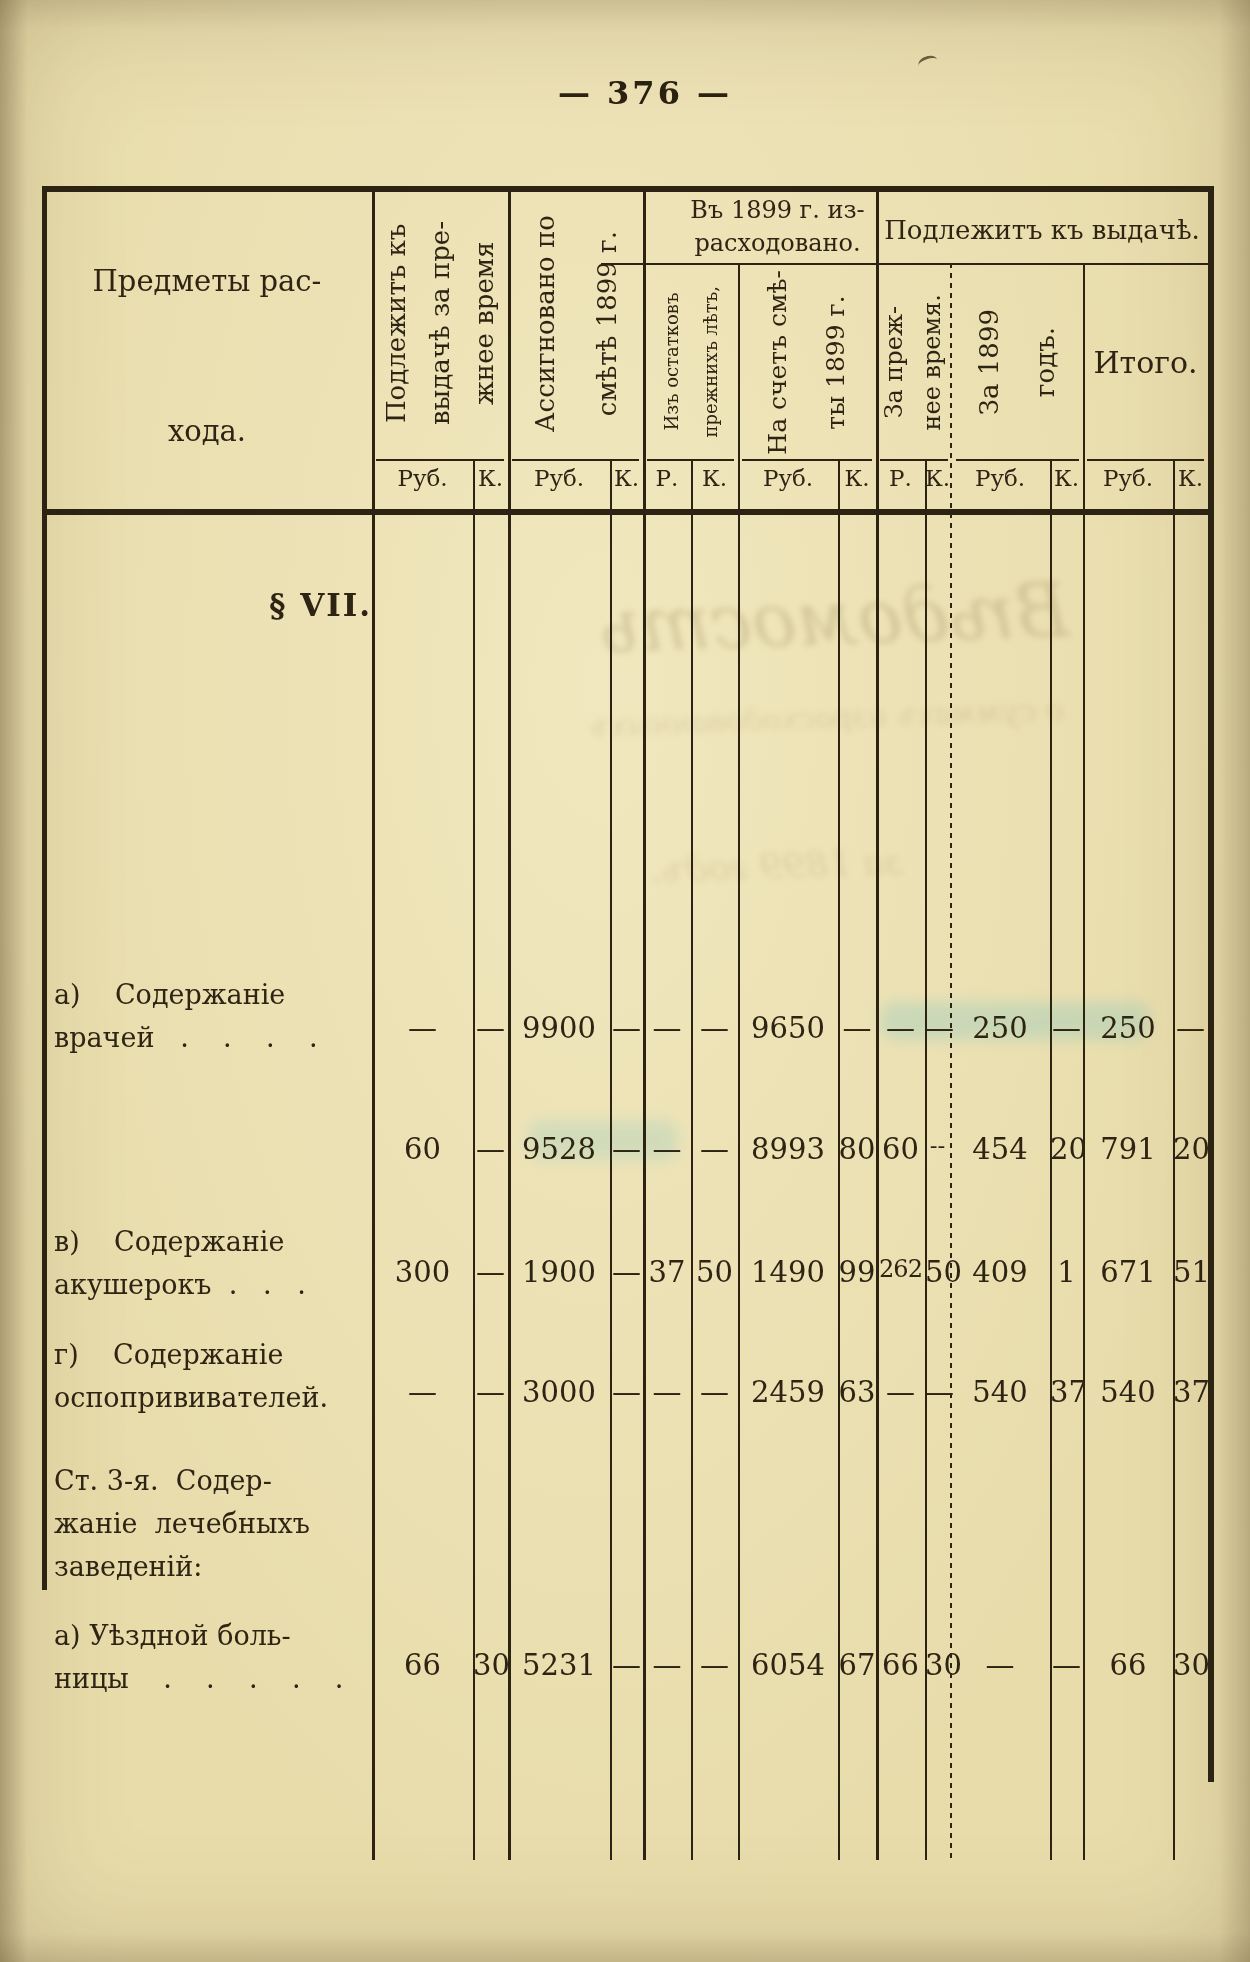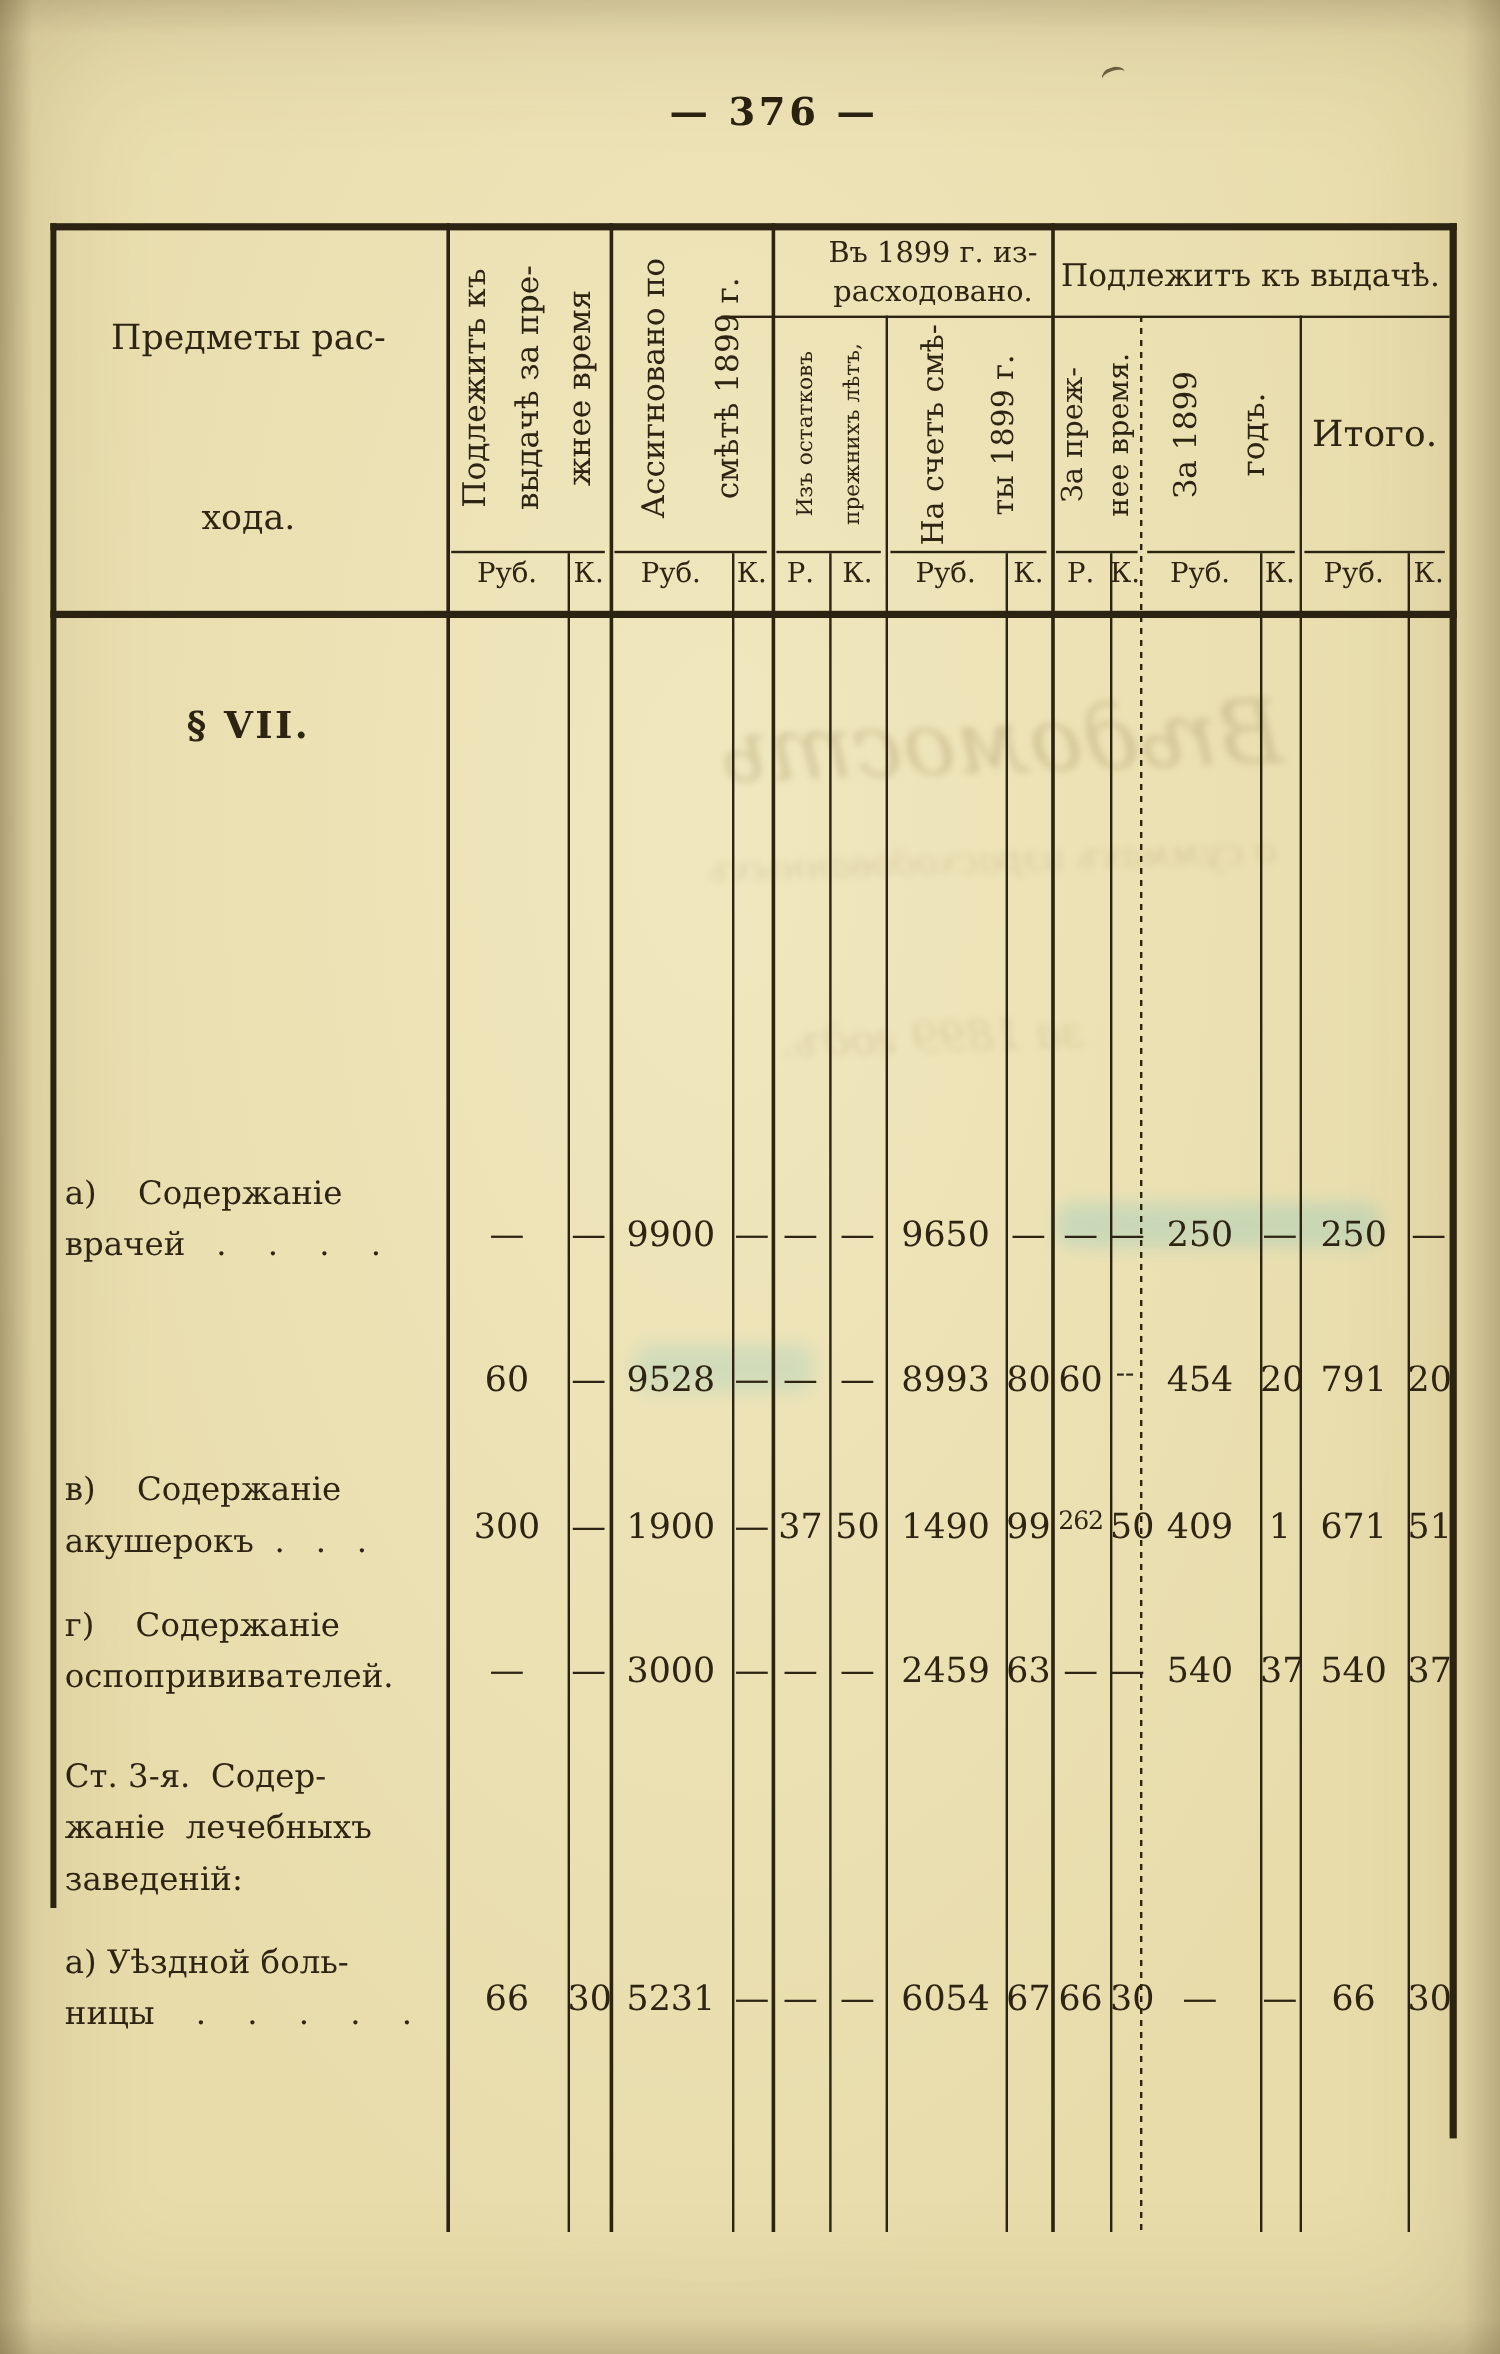--- a/index.html
+++ b/index.html
@@ -73,31 +73,31 @@
   .uC{left:601px;width:48px;}  .uCk{left:649px;width:47px;}
   .uD{left:696px;width:100px;} .uDk{left:796px;width:38px;}
   .uE{left:834px;width:49px;}  .uEk{left:883px;width:25px;}
   .uF{left:908px;width:100px;} .uFk{left:1008px;width:33px;}
   .uG{left:1041px;width:90px;} .uGk{left:1131px;width:35px;}
   
   .brow{position:absolute; left:0; right:0;}
   .lab{position:absolute; left:12px; top:var(--lt,16px); width:318px;
        font-size:27px; line-height:43px; white-space:pre-line;}
   .lab-head{position:absolute; left:52px; top:12px; letter-spacing:7px; font-size:27px;}
-  .section-lab{position:absolute; left:0; top:var(--lt,70px); width:330px; text-align:center;
+  .section-lab{position:absolute; left:0; top:var(--lt,70px); width:330px; text-align:right;
        font-size:31px; font-weight:bold; letter-spacing:2px;}
   .val{position:absolute; top:var(--vt,56px); font-size:29px; text-align:center; white-space:nowrap;}
   .cA{left:330px;width:101px;} .cAk{left:431px;width:35px;}
   .cB{left:466px;width:102px;} .cBk{left:568px;width:33px;}
   .cC{left:601px;width:48px;}  .cCk{left:649px;width:47px;}
   .cD{left:696px;width:100px;text-align:center;} .cDk{left:796px;width:38px;}
   .cE{left:834px;width:49px;}  .cEk{left:883px;width:25px;}
   .cF{left:908px;width:100px;} .cFk{left:1008px;width:33px;}
   .cG{left:1041px;width:90px;} .cGk{left:1131px;width:35px;}
-  .sm{font-size:21px; letter-spacing:-1px;}
+  .sm{font-size:24px; letter-spacing:-1px;}
   .sm2{font-size:23px;}
 </style>
 </head>
 <body>
 
 <div class="page">
 
   <div class="pagenum">— 376 —</div>
   <div class="penmark"></div>
 

